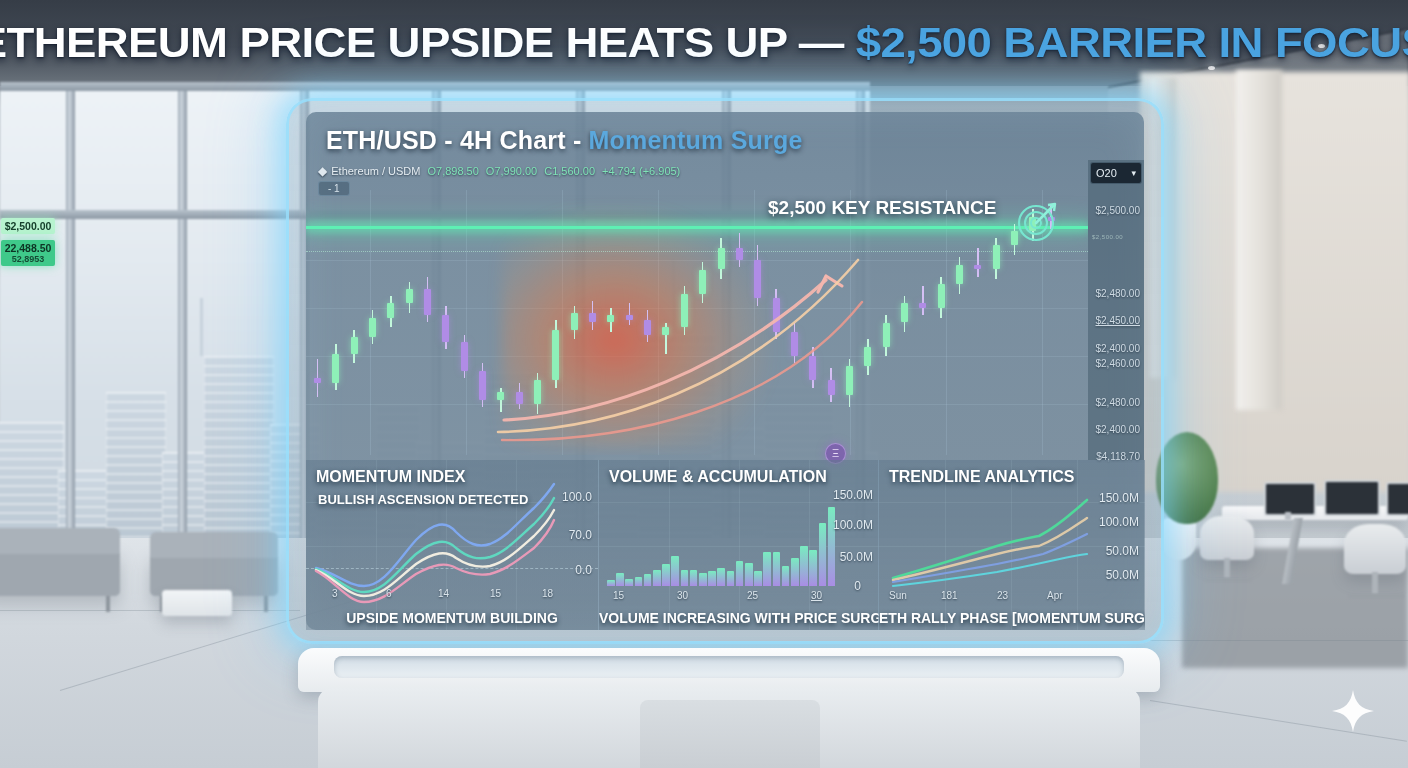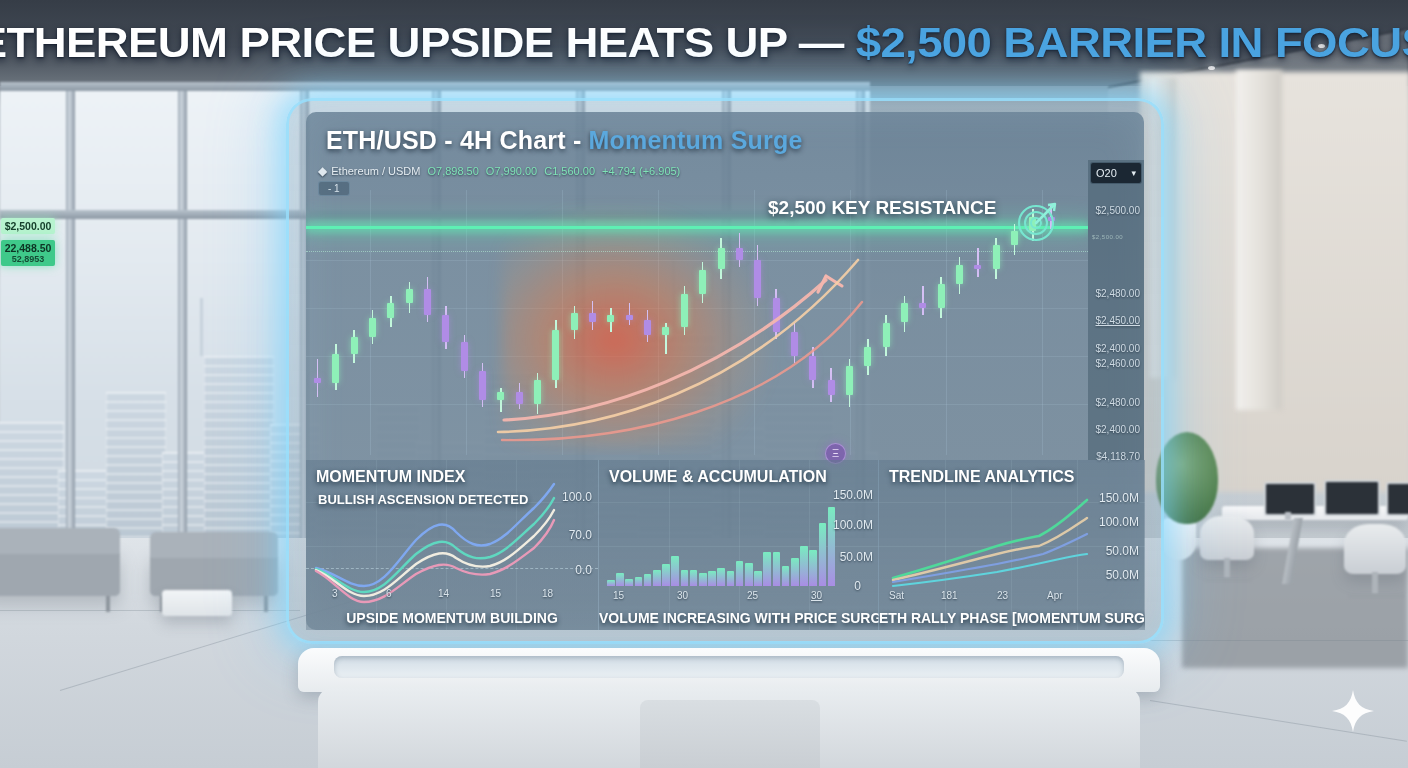--- a/index.html
+++ b/index.html
@@ -513,21 +513,21 @@
     <svg width="266" height="170" style="position:absolute;left:0;top:0;">
       <path d="M14,118 C50,108 86,96 118,86 C138,80 150,78 160,76 C180,66 196,50 208,40" stroke="#4fd99a" stroke-width="2.6" fill="none" stroke-linecap="round"></path>
       <path d="M14,120 C50,112 86,102 118,94 C138,89 150,87 160,86 C180,78 196,66 208,58" stroke="#ddc9a8" stroke-width="2.4" fill="none" stroke-linecap="round"></path>
       <path d="M14,122 C50,116 86,110 118,104 C138,100 152,97 164,94 C180,88 196,80 208,74" stroke="#7f9fe0" stroke-width="2.2" fill="none" stroke-linecap="round"></path>
       <path d="M14,126 C50,122 86,117 118,112 C140,108 158,104 176,100 C190,97 200,95 208,94" stroke="#5fd4dd" stroke-width="2.2" fill="none" stroke-linecap="round"></path>
     </svg>
     <div class="sp-ytick" style="right:6px;top:31px;">150.0M</div>
     <div class="sp-ytick" style="right:6px;top:55px;">100.0M</div>
     <div class="sp-ytick" style="right:6px;top:84px;">50.0M</div>
     <div class="sp-ytick" style="right:6px;top:108px;">50.0M</div>
-    <div class="sp-xtick" style="left:10px;top:130px;">Sat</div>
+    <div class="sp-xtick" style="left:10px;top:130px;">Sun</div>
     <div class="sp-xtick" style="left:62px;top:130px;">181</div>
     <div class="sp-xtick" style="left:118px;top:130px;">23</div>
     <div class="sp-xtick" style="left:168px;top:130px;">Apr</div>
     <div class="sp-footer">ETH RALLY PHASE [MOMENTUM SURGE]</div>
   </div>
 
   <div class="pedestal-top"></div>
   <div class="pedestal-inset"></div>
   <div class="pedestal-body"></div>
   <div class="pedestal-notch"></div>

